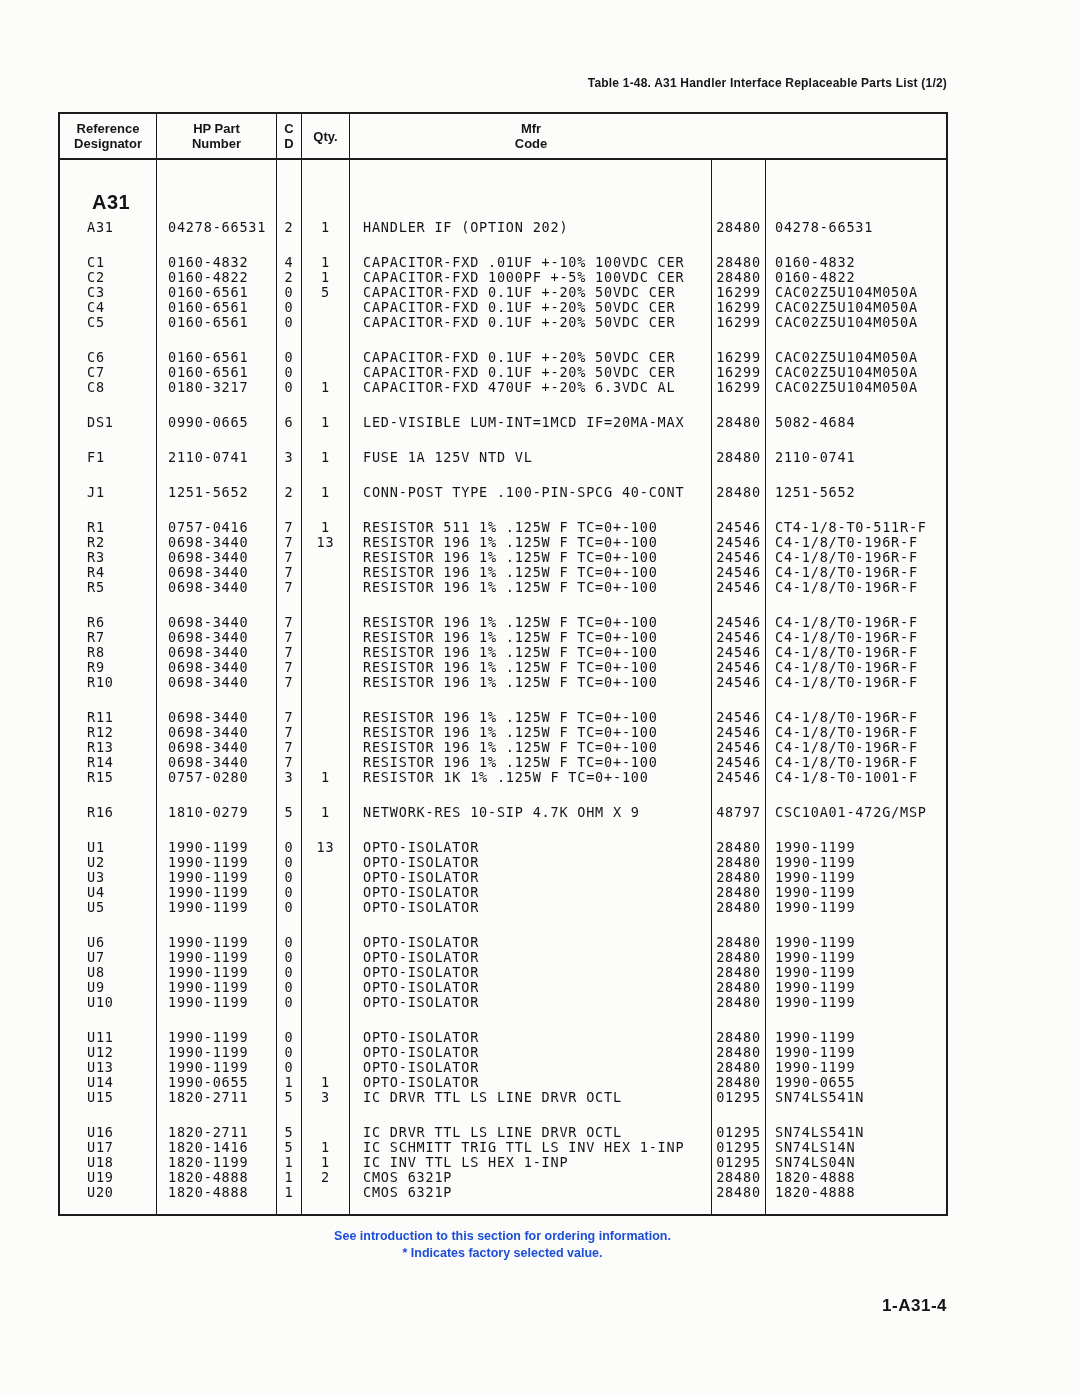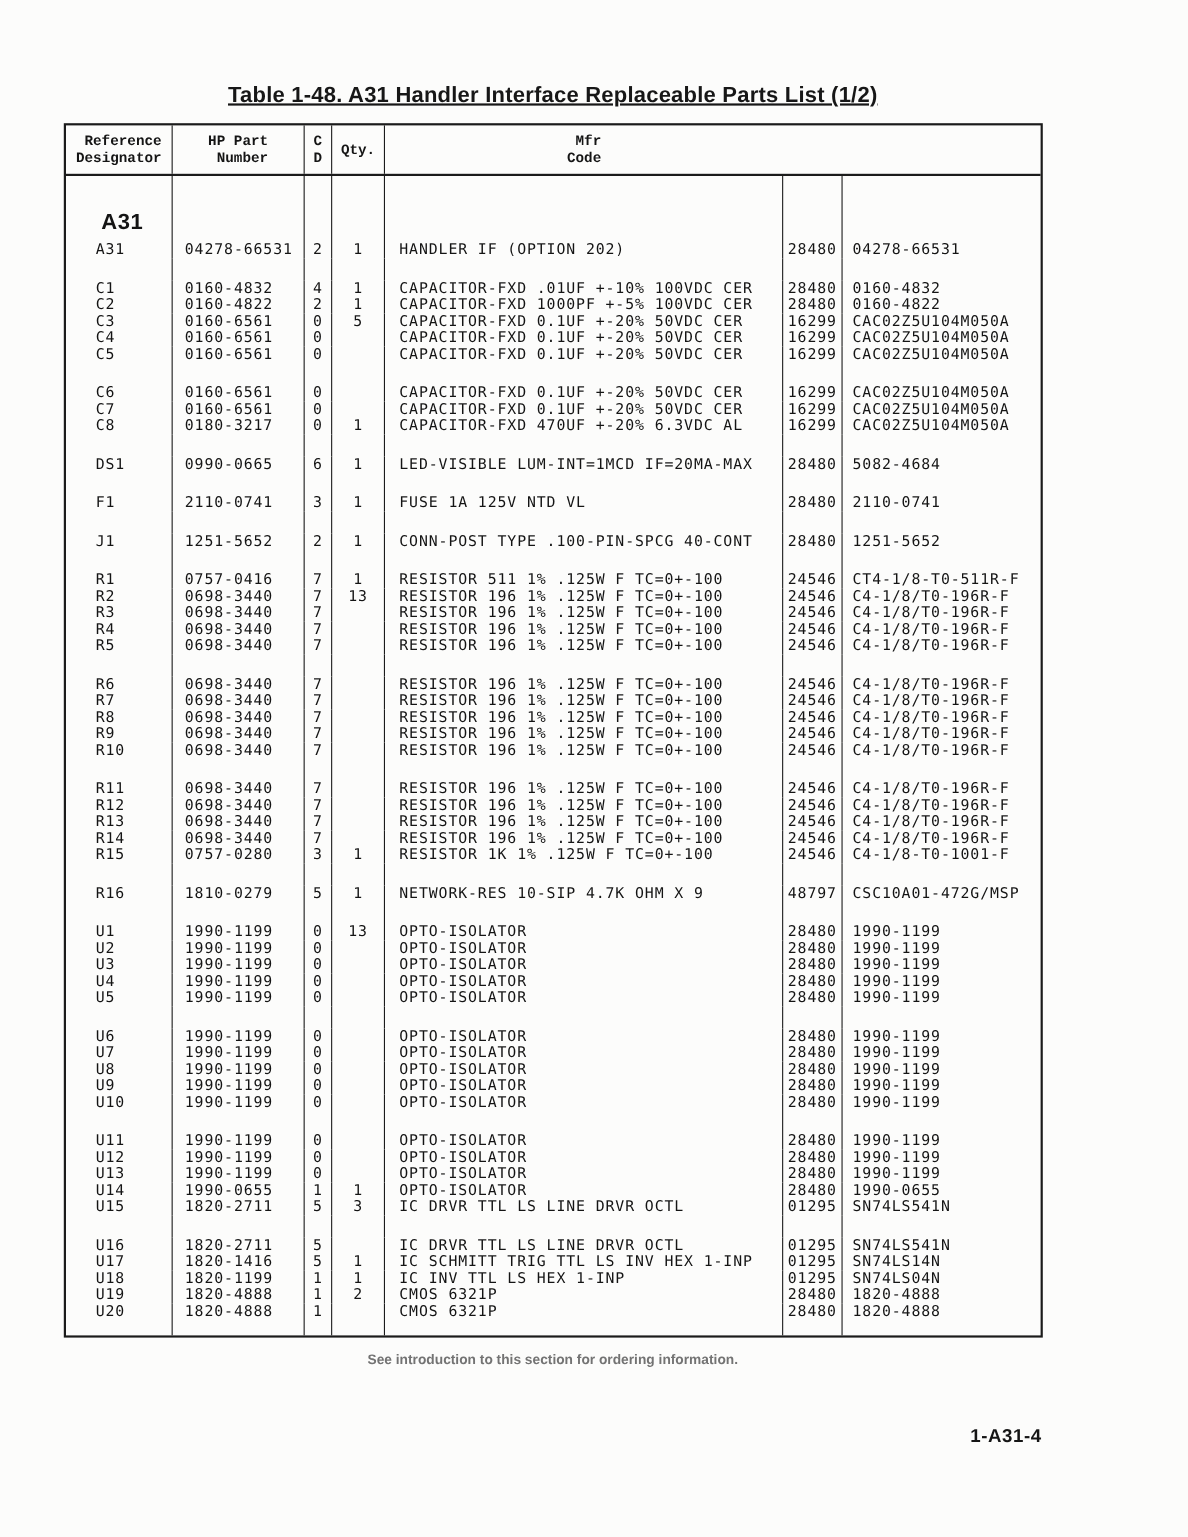--- a/index.html
+++ b/index.html
@@ -7,40 +7,39 @@
   .page {
     position: relative;
     width: 1080px; height: 1397px;
     background: #fcfcfb;
     color: #141414;
     font-family: "DejaVu Sans Mono", monospace;
     overflow: hidden;
   }
   .doc-title {
     position: absolute; left: 58px; top: 76px; width: 889px;
-    text-align: center;
+    text-align: right;
     font-family: "Liberation Sans", sans-serif;
-    font-weight: bold; font-size: 20px; letter-spacing: 0.2px;
+    font-weight: bold; font-size: 12px; letter-spacing: 0.2px;
     color: #171717;
-    text-decoration: underline;
   }
   .parts-table {
     position: absolute; left: 58px; top: 112px; width: 890px;
     border: 2px solid #1b1b1b;
     background: transparent;
   }
   .trow { display: grid; grid-template-columns: 97px 120px 25px 48px 362px 54px 1fr; }
   .cell { border-right: 1.5px solid #1b1b1b; overflow: hidden; }
   .cell:last-child { border-right: none; }
   .thead { border-bottom: 2px solid #1b1b1b; }
   .thead .cell {
     height: 44px;
     display: flex; align-items: center; justify-content: center;
-    text-align: right; white-space: pre-line;
-    font-family: Liberation Mono, monospace;
+    text-align: center; white-space: pre-line;
+    font-family: Liberation Sans, sans-serif;
     font-weight: bold; font-size: 13px; line-height: 15px;
     color: #151515;
   }
   .brow .cell {
     height: 15px; line-height: 15px;
     font-size: 13.5px; letter-spacing: 0.8px;
     white-space: nowrap;
   }
   .section-row .cell { height: 60px; }
   .section-row .c-ref {
@@ -55,21 +54,21 @@
   .c-cd   { text-align: center; }
   .c-qty  { text-align: center; }
   .c-desc { padding-left: 13px; }
   .c-mfr  { text-align: center; }
   .c-part { padding-left: 9px; }
   .footnotes {
     position: absolute; left: 58px; top: 1228px; width: 889px;
     text-align: center;
     font-family: "Liberation Sans", sans-serif;
     font-weight: bold; font-size: 12.5px; line-height: 16.5px;
-    color: #737373;
+    color: #1d4ed8;
   }
   .page-number {
     position: absolute; left: 58px; top: 1296px; width: 889px;
     text-align: right;
     font-family: "Liberation Sans", sans-serif;
     font-weight: bold; font-size: 17px; letter-spacing: 0.5px;
     color: #151515;
   }
 </style>
 </head>
@@ -656,16 +655,17 @@
           <div class="cell c-qty"></div>
           <div class="cell c-desc"></div>
           <div class="cell c-mfr"></div>
           <div class="cell c-part"></div>
         </div>
       </div>
   </div>
 
   <div class="footnotes">
     <div>See introduction to this section for ordering information.</div>
+    <div>* Indicates factory selected value.</div>
   </div>
 
   <div class="page-number">1-A31-4</div>
 </div>
 
 </body></html>

